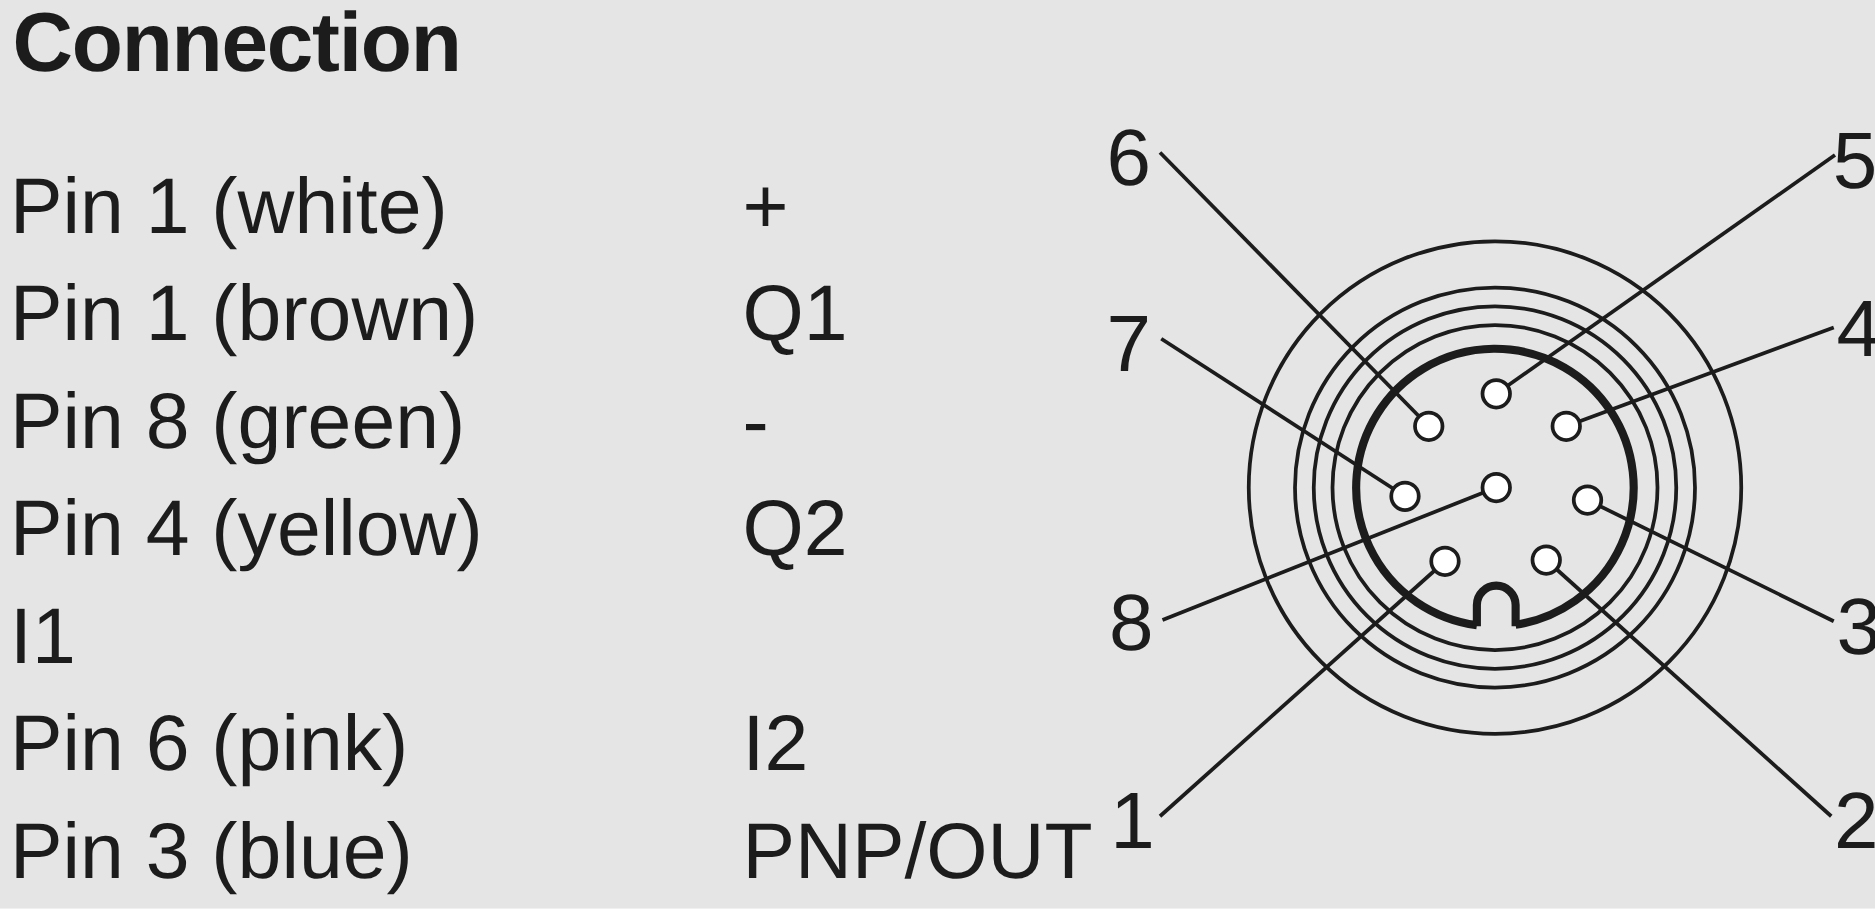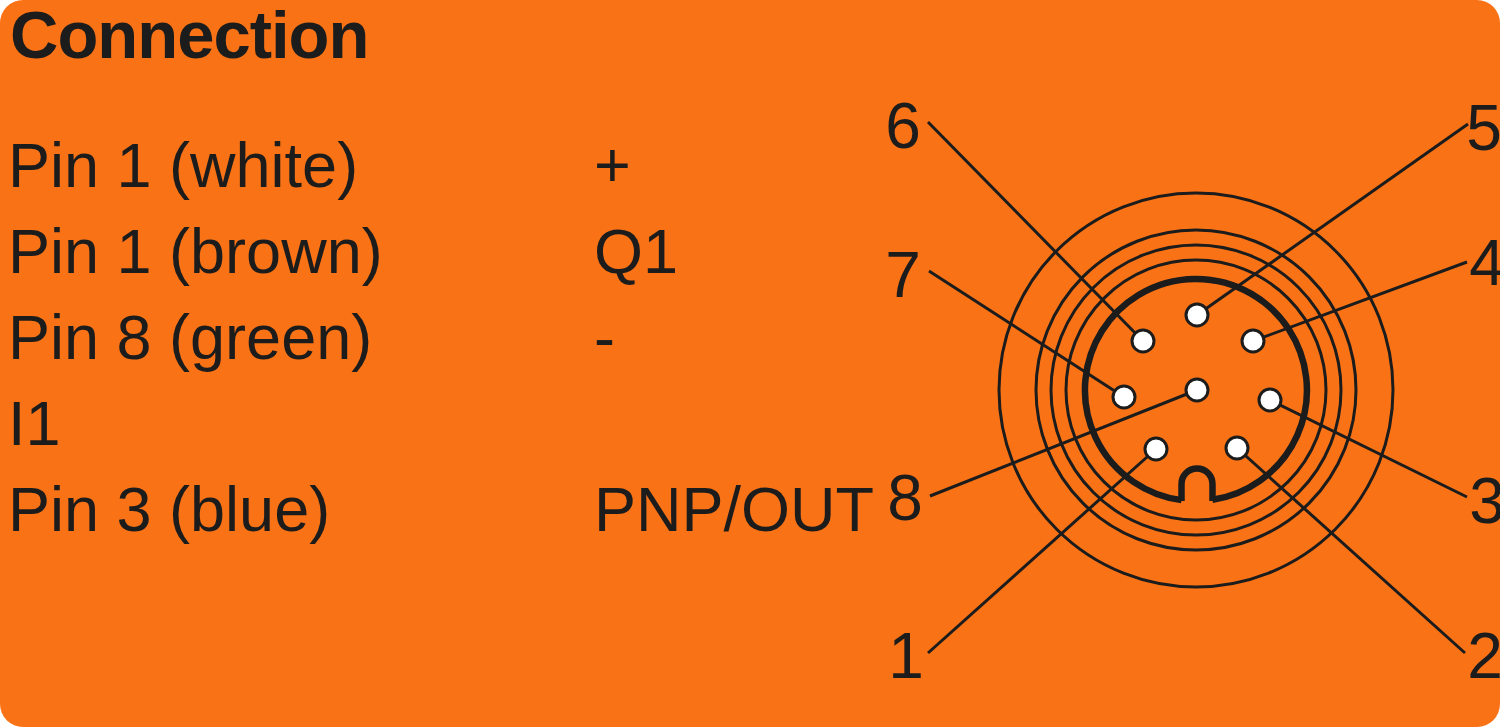--- a/index.html
+++ b/index.html
@@ -8,23 +8,22 @@
     width: 1500px;
     height: 727px;
     background: #ffffff;
     overflow: hidden;
     font-family: "Liberation Sans", sans-serif;
   }
   .page {
     position: relative;
     width: 1500px;
     height: 727px;
-    background: #f97316;
+    background: #e5e5e5;
     color: #1c1c1c;
-    border-radius: 23px;
   }
   .title {
     position: absolute;
     left: 10px;
     top: 8px;
     font-size: 67px;
     font-weight: bold;
     line-height: 54px;
     letter-spacing: -1px;
     color: #1c1c1c;
@@ -101,21 +100,29 @@
     </div>
     <div class="pin-row">
       <span class="pin-label">Pin 1 (brown)</span>
       <span class="pin-value">Q1</span>
     </div>
     <div class="pin-row">
       <span class="pin-label">Pin 8 (green)</span>
       <span class="pin-value">-</span>
     </div>
     <div class="pin-row">
+      <span class="pin-label">Pin 4 (yellow)</span>
+      <span class="pin-value">Q2</span>
+    </div>
+    <div class="pin-row">
       <span class="pin-value">I1</span>
+    </div>
+    <div class="pin-row">
+      <span class="pin-label">Pin 6 (pink)</span>
+      <span class="pin-value">I2</span>
     </div>
     <div class="pin-row">
       <span class="pin-label">Pin 3 (blue)</span>
       <span class="pin-value">PNP/OUT</span>
     </div>
   </div>
 
   <div class="diagram">
     <svg width="1500" height="727" viewBox="0 0 1500 727" xmlns="http://www.w3.org/2000/svg">
 

